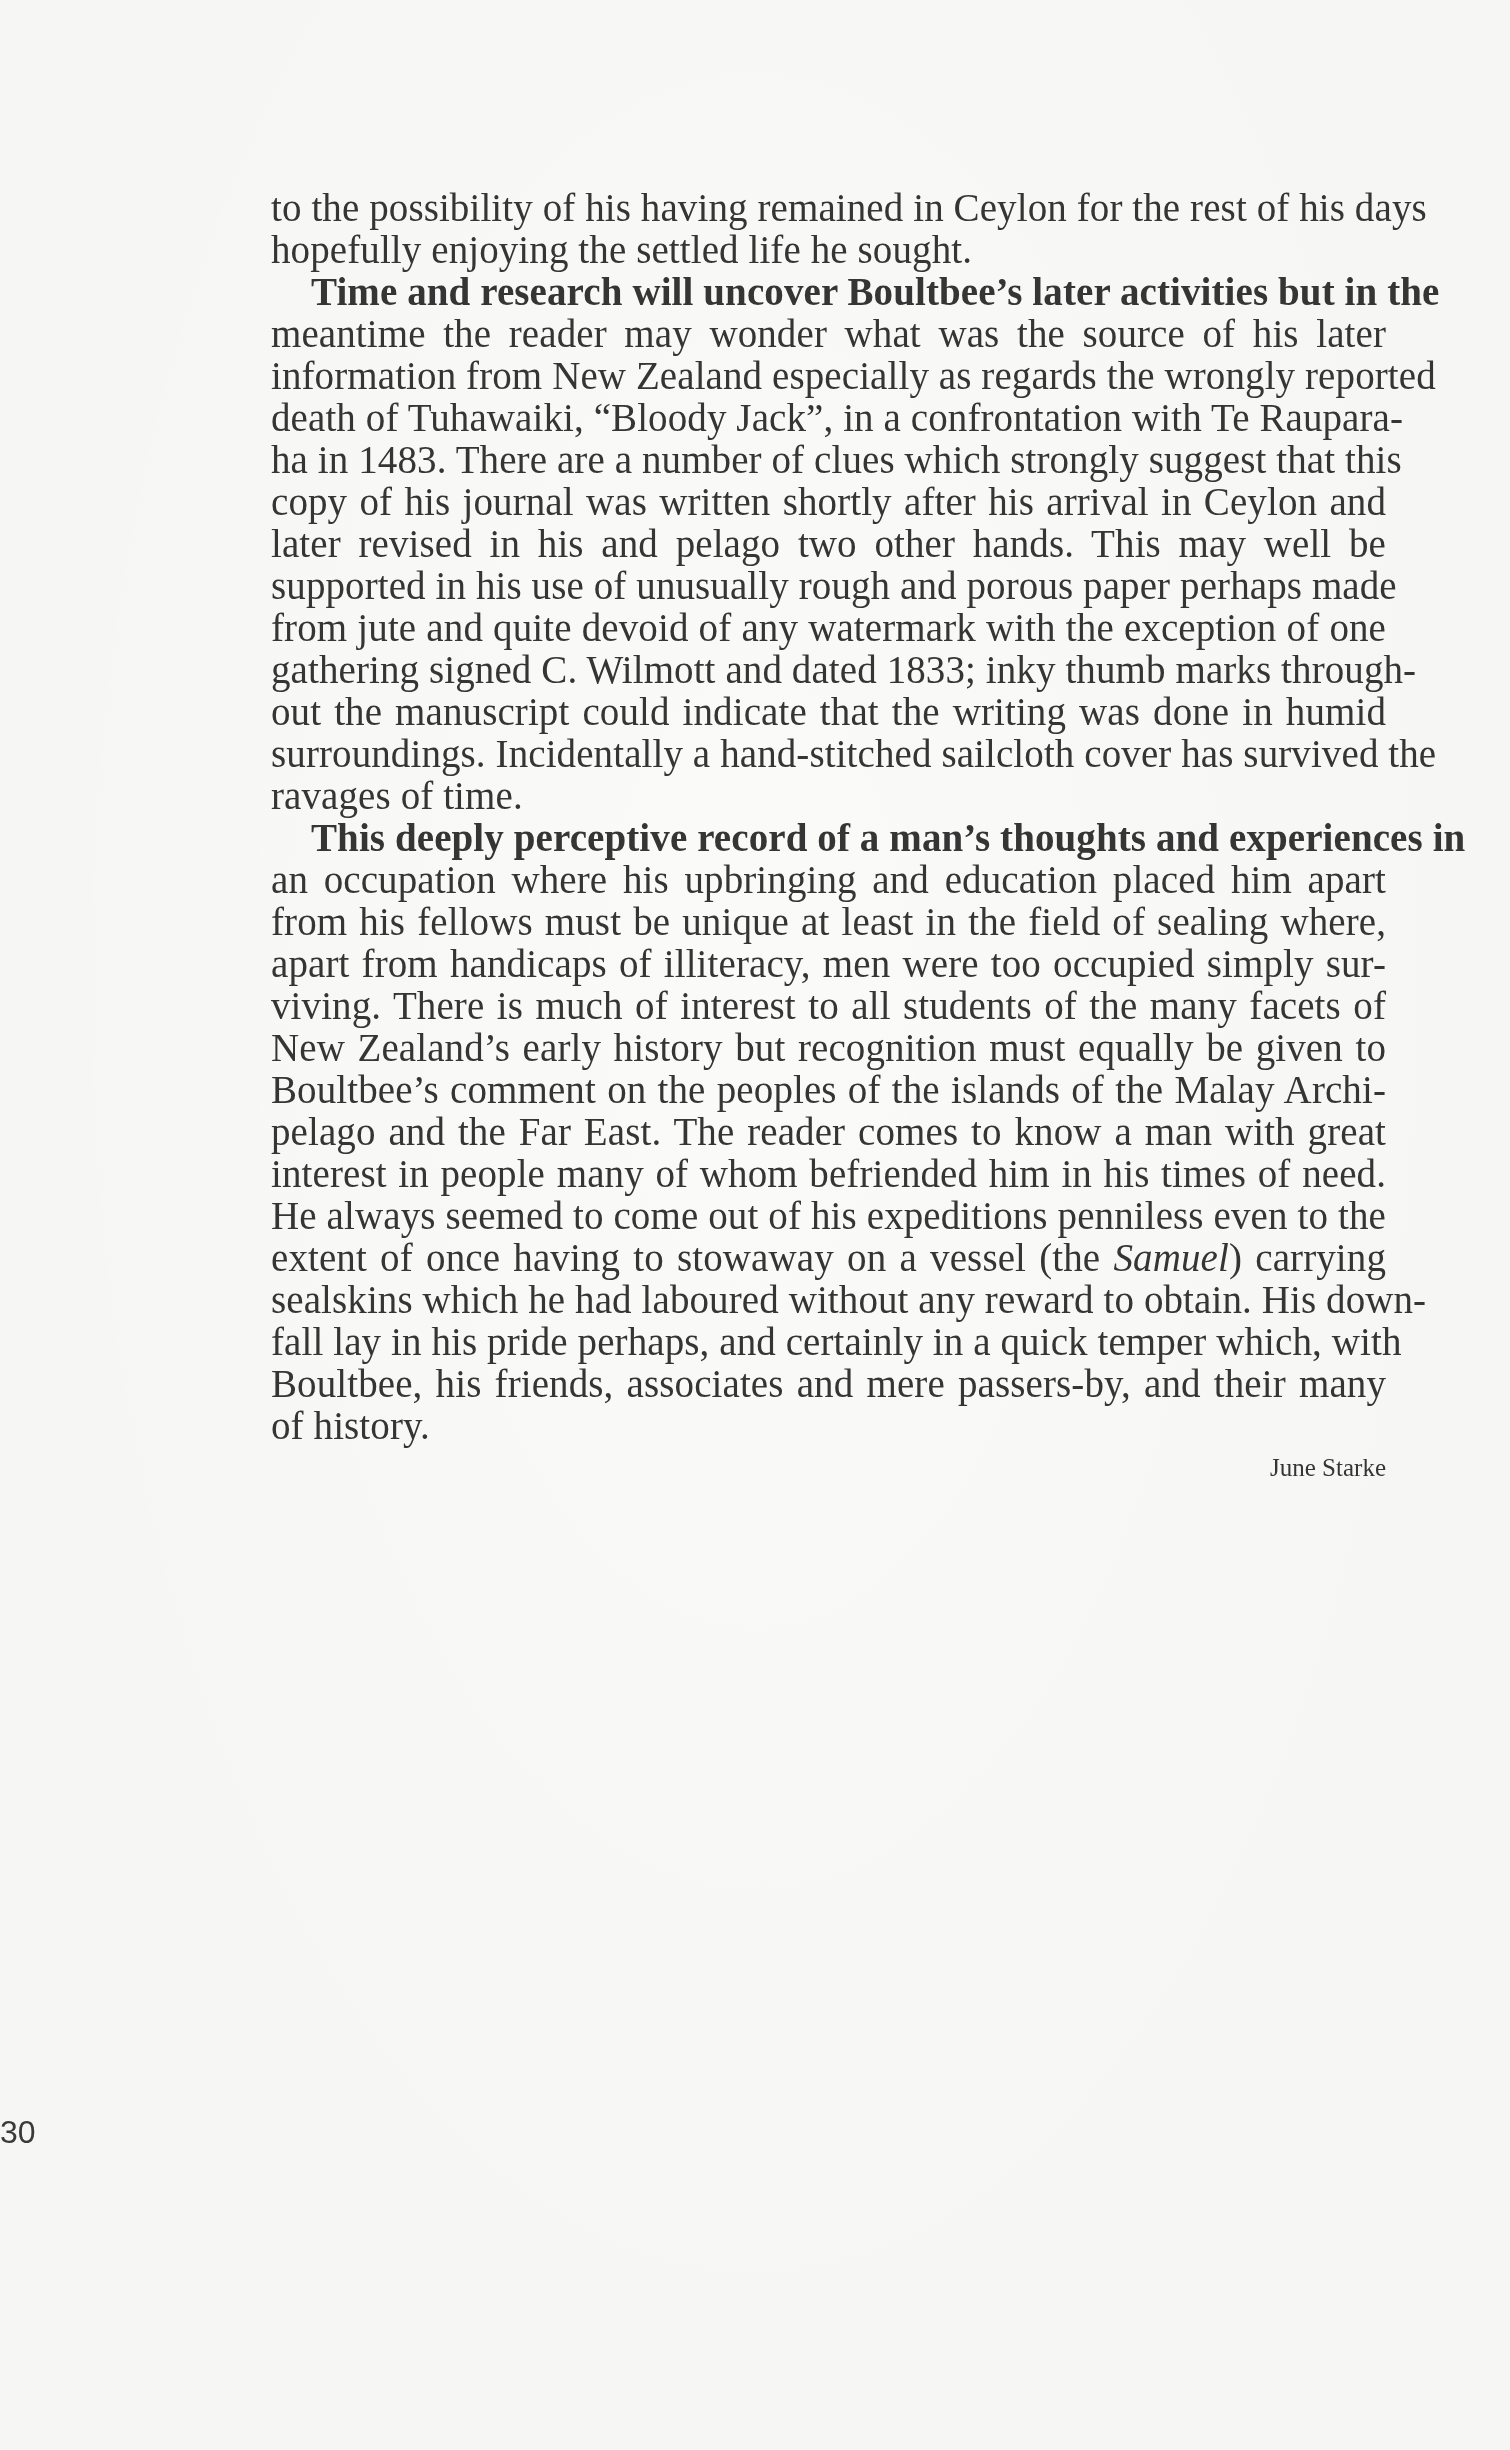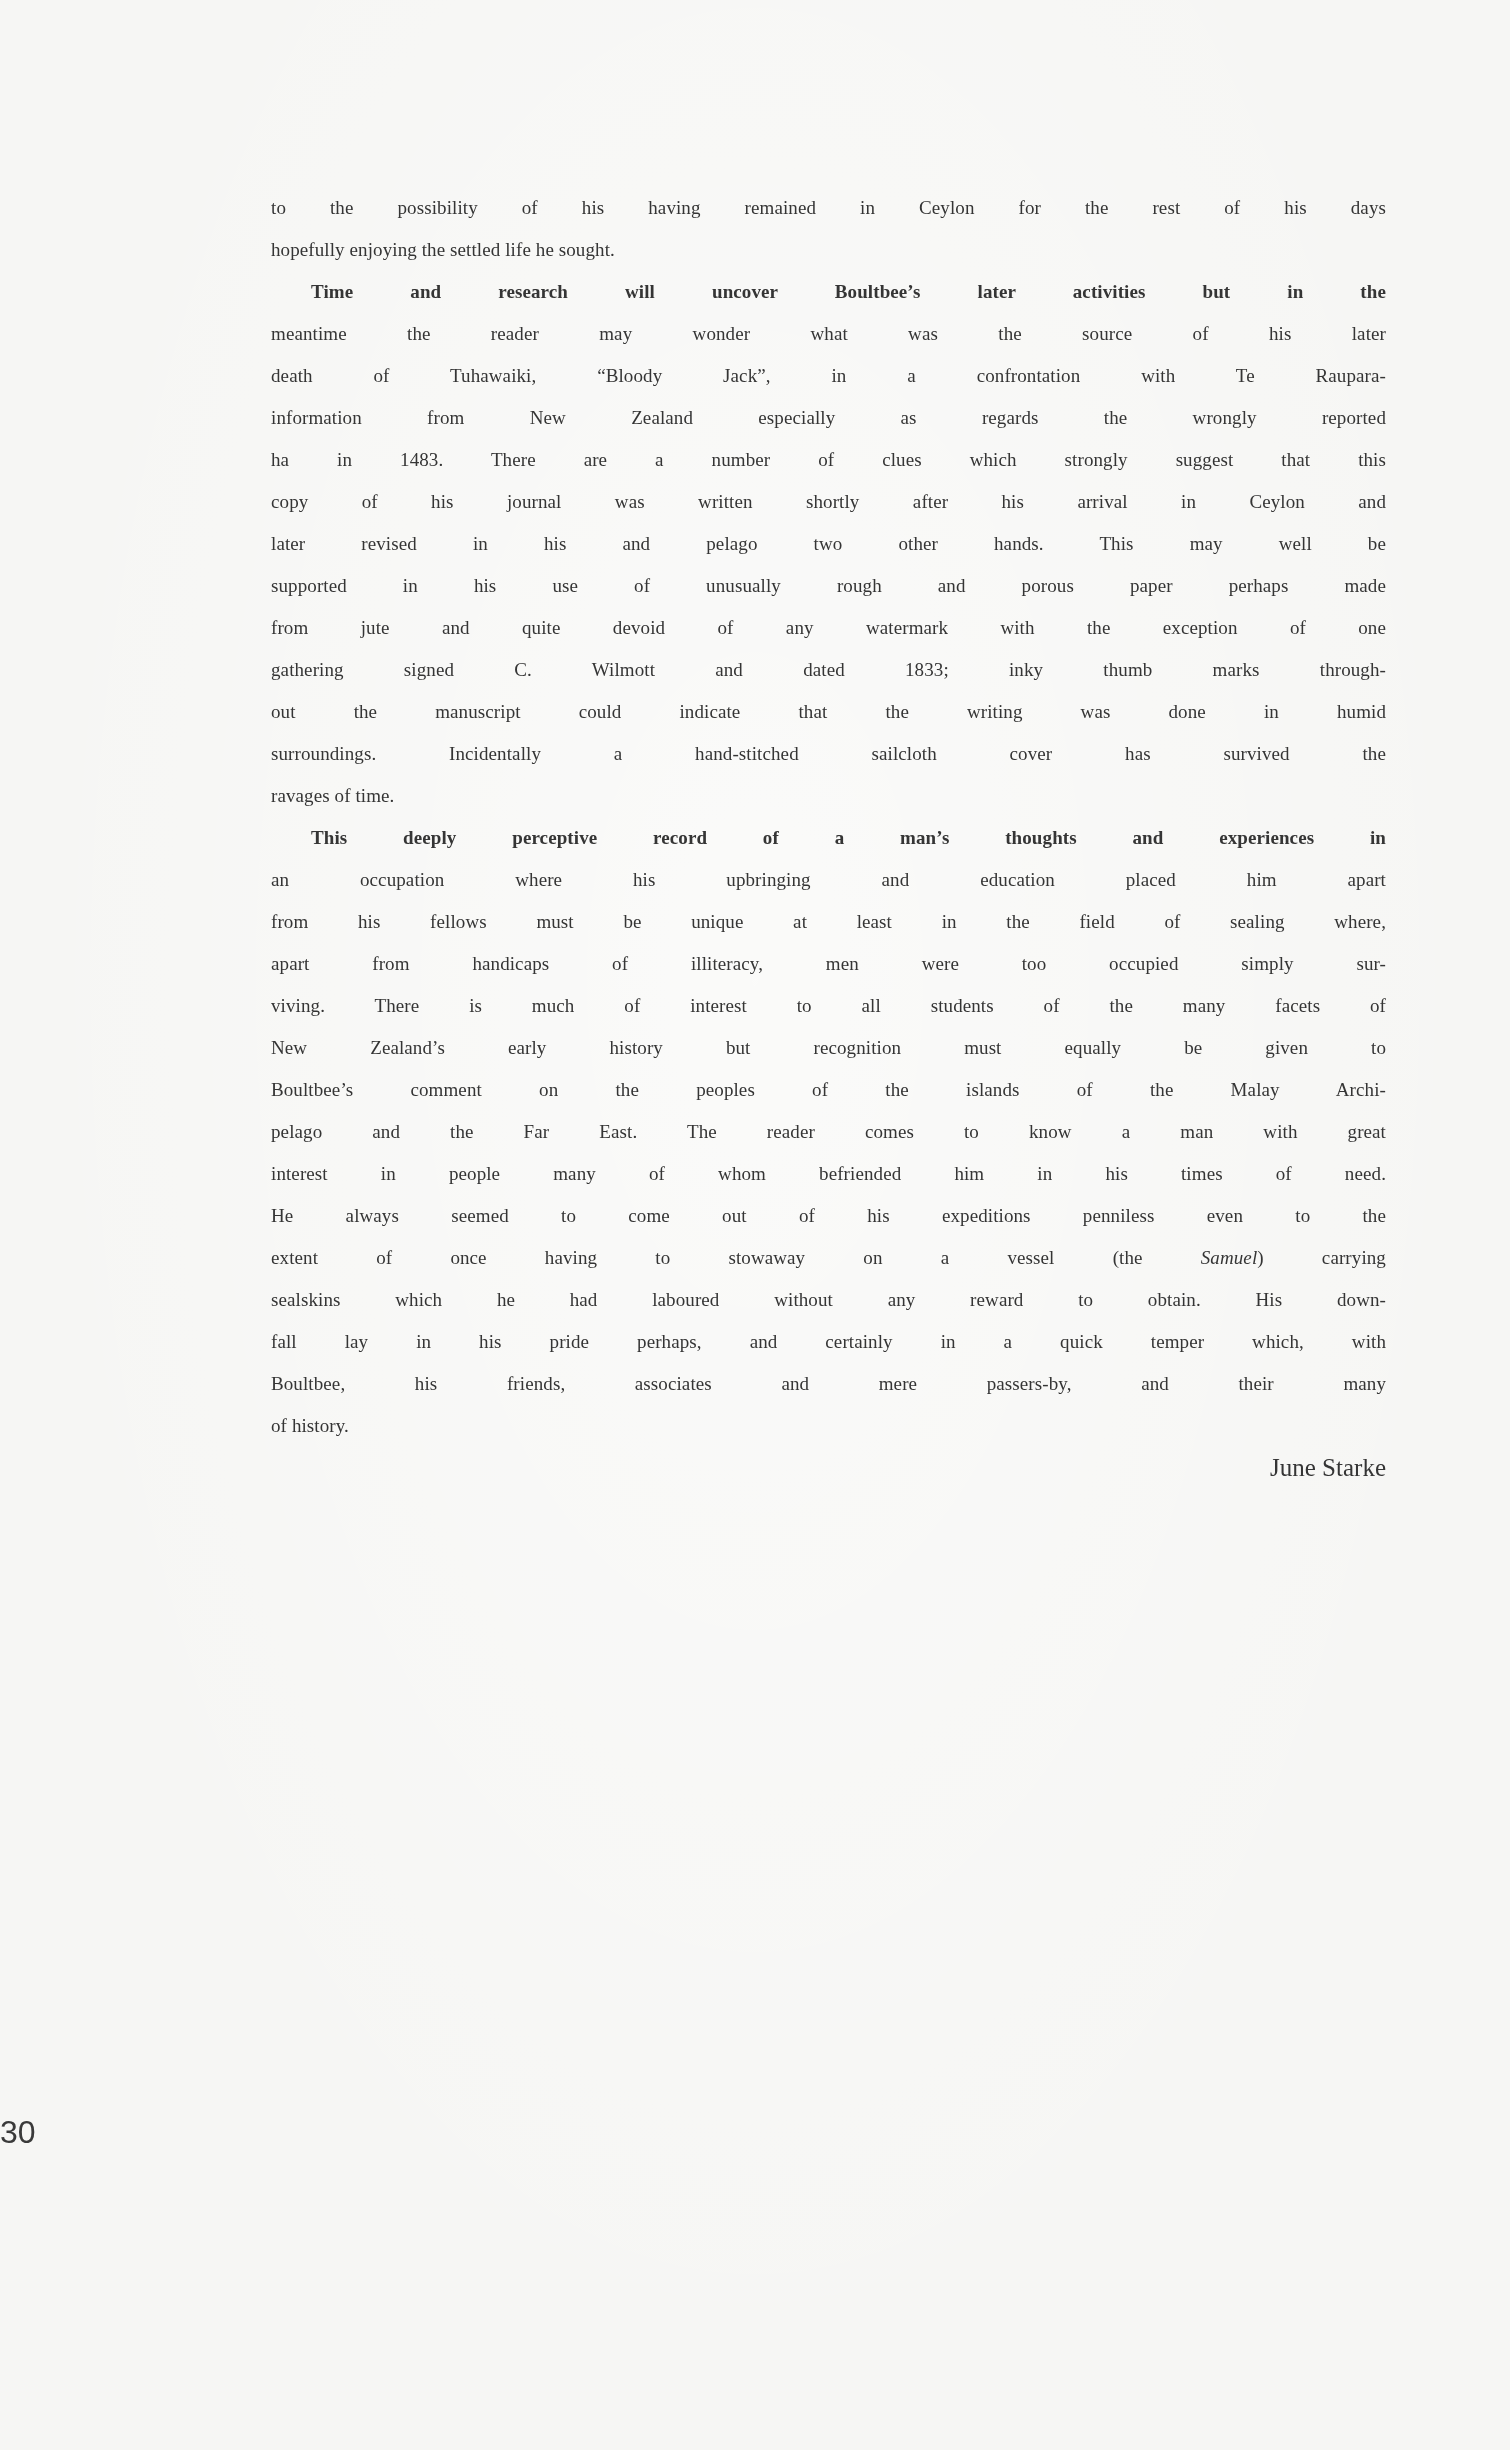--- a/index.html
+++ b/index.html
@@ -25,21 +25,21 @@
       #f6f6f4;
   }
   .text-block {
     position: absolute;
     left: 271px;
     top: 187px;
     width: 1115px;
   }
   .line {
     display: block;
-    font-size: 19px;
+    font-size: 39px;
     line-height: 42px;
     height: 42px;
     white-space: nowrap;
     text-align: justify;
     text-align-last: justify;
     letter-spacing: 0.1px;
   }
   .line.last {
     text-align-last: left;
   }
@@ -74,22 +74,22 @@
   <div class="text-block">
 
     <div>
       <span class="line">to the possibility of his having remained in Ceylon for the rest of his days</span>
       <span class="line last">hopefully enjoying the settled life he sought.</span>
     </div>
 
     <div>
       <span class="line indent">Time and research will uncover Boultbee’s later activities but in the</span>
       <span class="line">meantime the reader may wonder what was the source of his later</span>
+      <span class="line">information from New Zealand especially as regards the wrongly reported</span>
       <span class="line">death of Tuhawaiki, “Bloody Jack”, in a confrontation with Te Raupara-</span>
-      <span class="line">information from New Zealand especially as regards the wrongly reported</span>
       <span class="line">ha in 1483. There are a number of clues which strongly suggest that this</span>
       <span class="line">copy of his journal was written shortly after his arrival in Ceylon and</span>
       <span class="line">later revised in his and pelago two other hands. This may well be</span>
       <span class="line">supported in his use of unusually rough and porous paper perhaps made</span>
       <span class="line">from jute and quite devoid of any watermark with the exception of one</span>
       <span class="line">gathering signed C. Wilmott and dated 1833; inky thumb marks through-</span>
       <span class="line">out the manuscript could indicate that the writing was done in humid</span>
       <span class="line">surroundings. Incidentally a hand-stitched sailcloth cover has survived the</span>
       <span class="line last">ravages of time.</span>
     </div>

